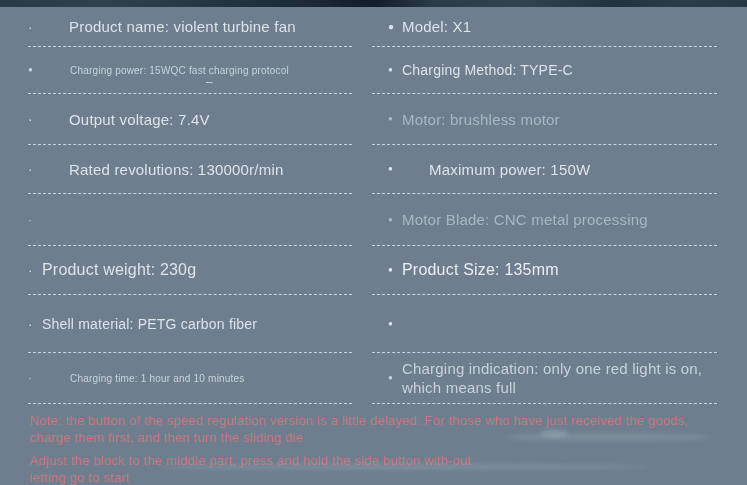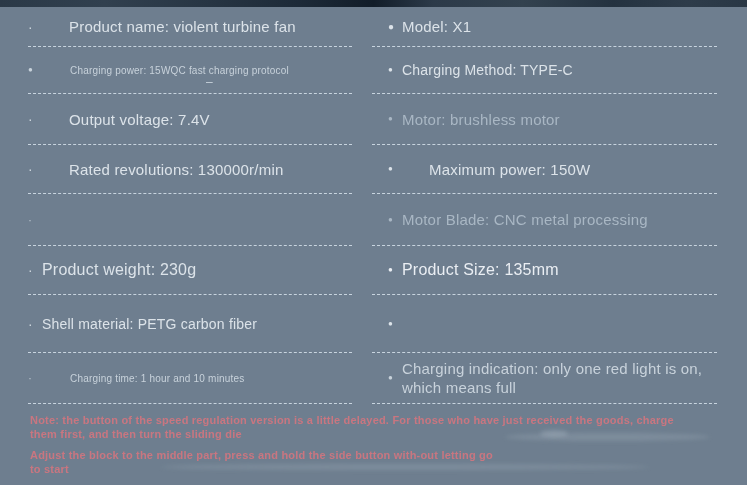--- a/index.html
+++ b/index.html
@@ -73,24 +73,23 @@
     color: #c8d2db;
   }
 
   .note-section {
     height: 81px;
     padding: 9px 30px 0 30px;
     position: relative;
     color: #c97680;
   }
   .note-section p {
-    font-size: 11px;
+    font-size: 13px;
     line-height: 1.28;
     letter-spacing: 0.2px;
-    font-weight: bold;
   }
   .note-p1 { margin-bottom: 7px; max-width: 660px; }
   .note-p2 { max-width: 475px; }
 
   .smudge {
     position: absolute;
     background: rgba(205, 216, 226, 0.16);
     border-radius: 50%;
     filter: blur(2px);
     pointer-events: none;

